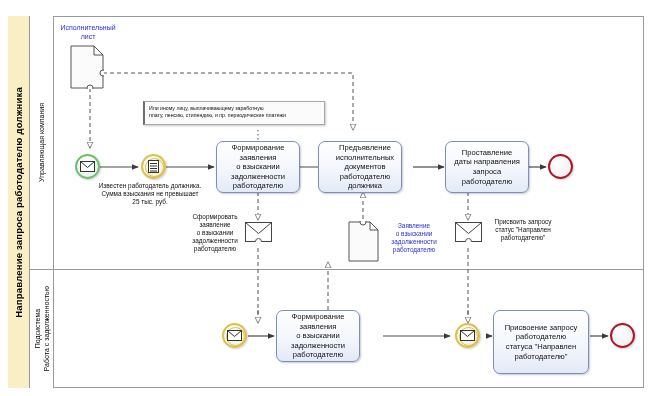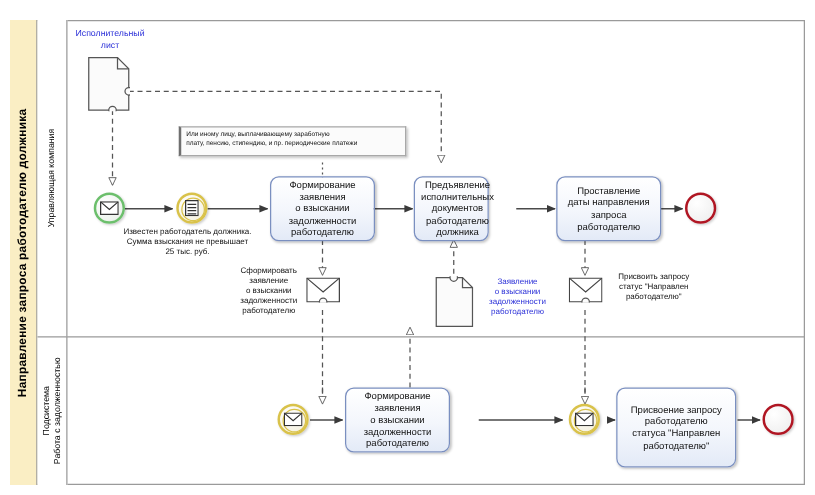--- a/index.html
+++ b/index.html
@@ -217,21 +217,21 @@
       <line x1="2" y1="8.5" x2="9" y2="8.5" stroke="#333" stroke-width="1"></line>
       <line x1="2" y1="11" x2="9" y2="11" stroke="#333" stroke-width="1"></line>
     </svg>
   </div>
 
   <div class="abs task" style="left:216px;top:141px;width:84px;height:52px;">Формирование
 заявления
 о взыскании
 задолженности
 работодателю</div>
-  <div class="abs task" style="left:331px;top:141px;width:60px;height:52px;padding-left:12px;">Предъявление
+  <div class="abs task" style="left:318px;top:141px;width:84px;height:52px;padding-left:12px;">Предъявление
 исполнительных
 документов
 работодателю
 должника</div>
   <div class="abs task" style="left:445px;top:141px;width:84px;height:52px;">Проставление
 даты направления
 запроса
 работодателю</div>
 
   <div class="abs ev ev-end" style="left:548px;top:154px;"></div>

